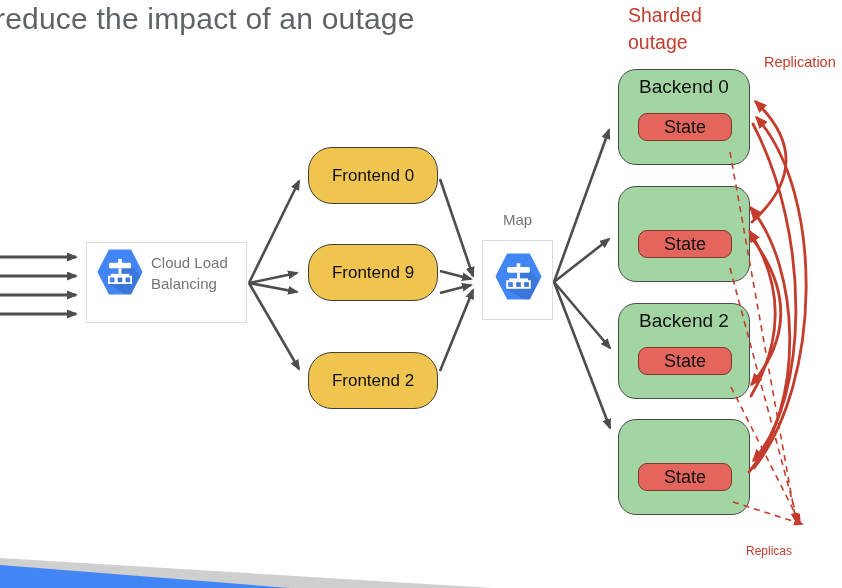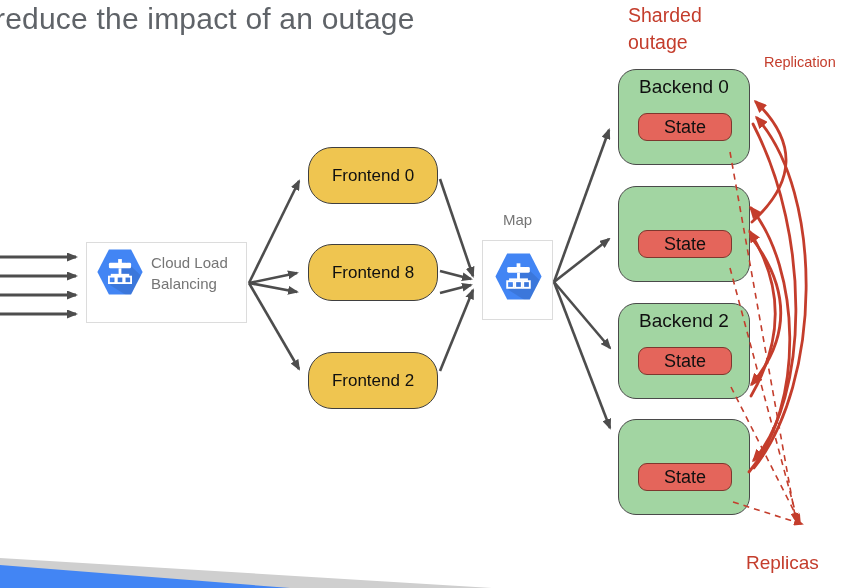--- a/index.html
+++ b/index.html
@@ -12,21 +12,21 @@
   .z1{z-index:1}.z3{z-index:3}
   .node{position:absolute;box-sizing:border-box;z-index:2;}
 
   .title{
     position:absolute;left:-5px;top:2px;z-index:4;
     font-size:30px;color:#5f6368;white-space:nowrap;letter-spacing:.2px;
   }
   .red-label{position:absolute;z-index:4;color:#c43d2c;}
   .sharded{left:628px;top:2px;width:104px;font-size:19.5px;line-height:27px;}
   .replication{left:764px;top:54px;font-size:14.5px;white-space:nowrap;}
-  .replicas{left:746px;top:544px;font-size:19px;white-space:nowrap;margin-top:8px;}
+  .replicas{left:746px;top:544px;font-size:12px;white-space:nowrap;}
 
   .white-card{
     background:#ffffff;border:1px solid #dcdcdc;
   }
   .clb-box{left:86px;top:242px;width:161px;height:81px;}
   .clb-text{
     position:absolute;left:64px;top:9px;width:90px;
     font-size:15px;line-height:21px;color:#757575;
   }
   .map-box{left:482px;top:240px;width:71px;height:80px;}
@@ -134,21 +134,21 @@
 <div class="node white-card map-box">
   <svg class="hex" style="left:11px;top:11px;width:49px;height:49px">
       <use href="#hex-lb-icon"></use>
     </svg>
 </div>
 
 <div class="node frontend f0">
   <span>Frontend 0</span>
 </div>
 <div class="node frontend f1">
-  <span>Frontend 8</span>
+  <span>Frontend 9</span>
 </div>
 <div class="node frontend f2">
   <span>Frontend 2</span>
 </div>
 
 <div class="node backend b0">
   <div class="backend-label">Backend 0</div>
   <div class="state">
       <span>State</span>
     </div>

